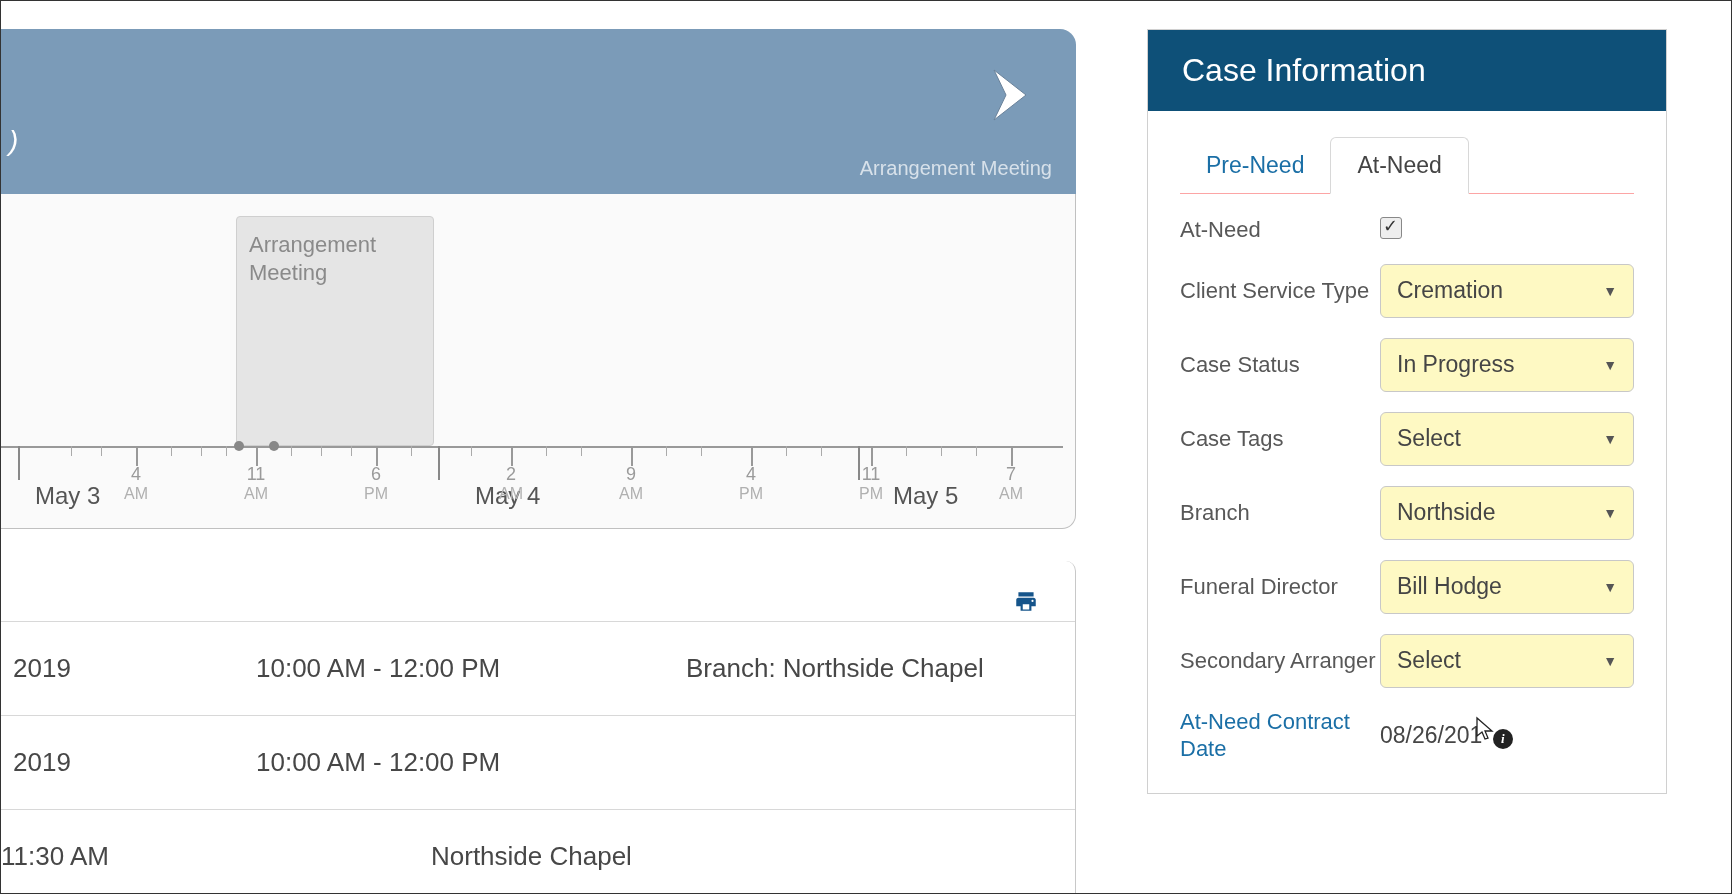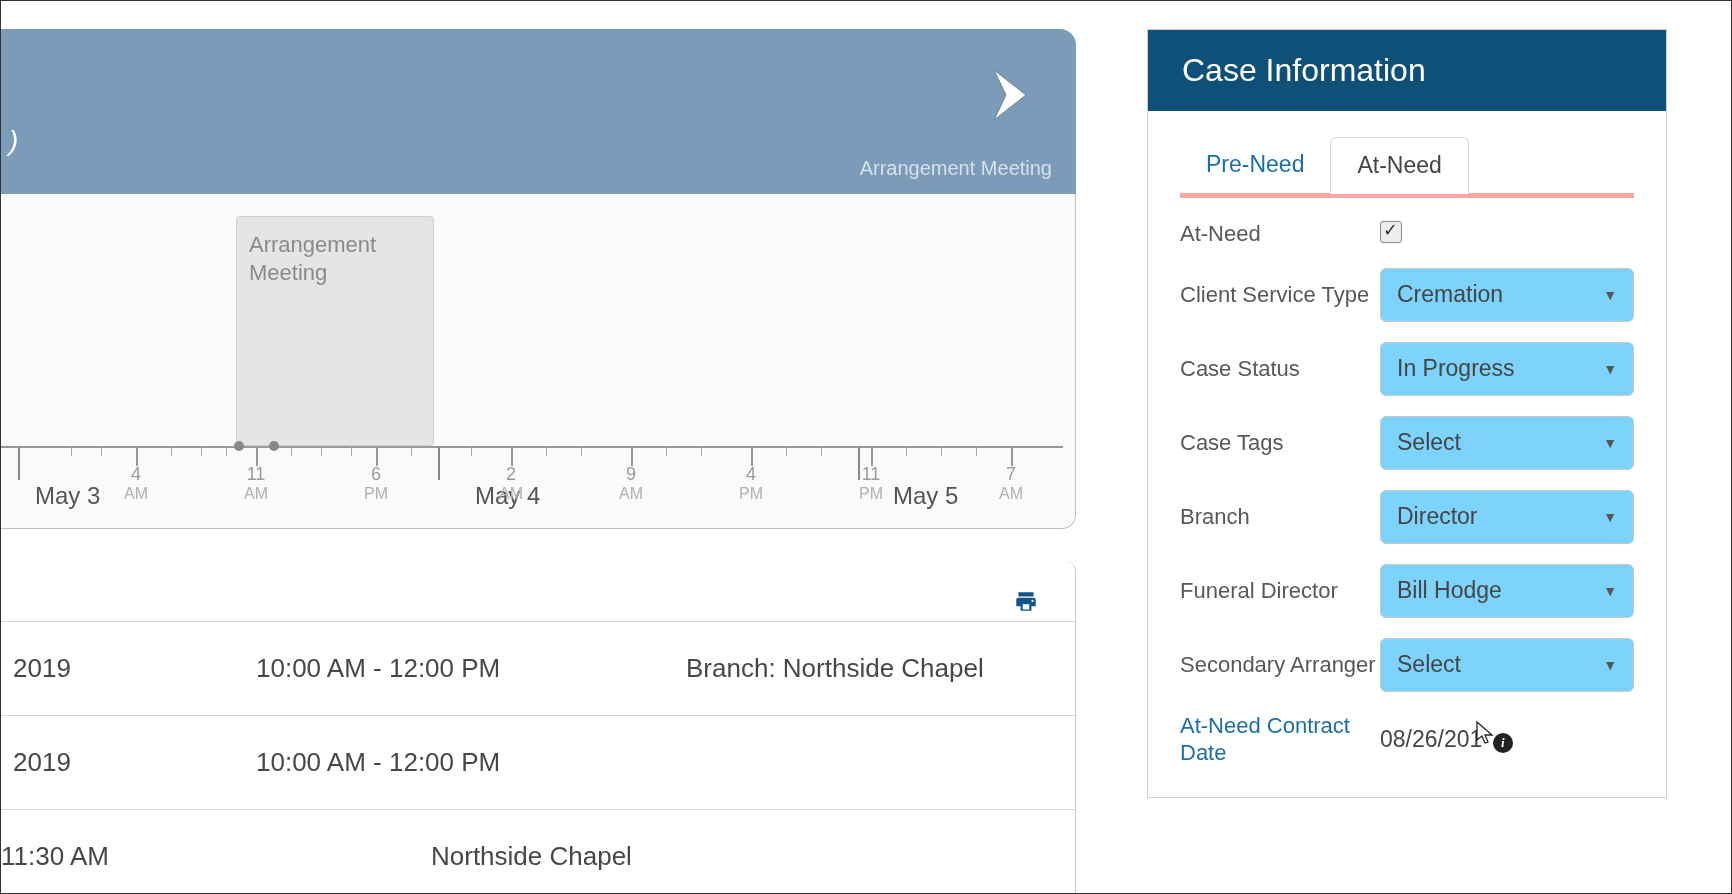--- a/index.html
+++ b/index.html
@@ -202,22 +202,23 @@
   color: #fff;
   padding: 22px 34px;
   font-size: 32px;
   font-weight: 300;
 }
 .side-body {
   padding: 26px 32px 10px 32px;
 }
 .tab-row {
   display: flex;
-  border-bottom: 5px solid #fca5a5;
+  border-bottom: 1px solid #fca5a5;
   margin-bottom: 22px;
+  align-items: flex-end;
 }
 .tab {
   padding: 14px 26px 14px 26px;
   font-size: 23px;
   color: #1b6fa6;
   cursor: pointer;
   position: relative;
 }
 .tab.active {
   color: #444;
@@ -262,21 +263,21 @@
 .select-field {
   position: relative;
   height: 54px;
   border: 1px solid #c8c8c8;
   border-radius: 6px;
   display: flex;
   align-items: center;
   padding: 0 44px 0 16px;
   font-size: 23px;
   color: #454545;
-  background: #7dd3fc;
+  background: #fef9c3;
   overflow: hidden;
   white-space: nowrap;
 }
 .select-caret {
   position: absolute;
   right: 16px;
   top: 50%;
   transform: translateY(-50%);
   font-size: 14px;
   color: #555;
@@ -452,21 +453,21 @@
           <span>Select</span>
           <span class="select-caret">▼</span>
         </div>
       </div>
     </div>
 
     <div class="form-row">
       <div class="form-label">Branch</div>
       <div class="form-control">
         <div class="select-field">
-          <span>Director</span>
+          <span>Northside</span>
           <span class="select-caret">▼</span>
         </div>
       </div>
     </div>
 
     <div class="form-row">
       <div class="form-label">Funeral Director</div>
       <div class="form-control">
         <div class="select-field">
           <span>Bill Hodge</span>

